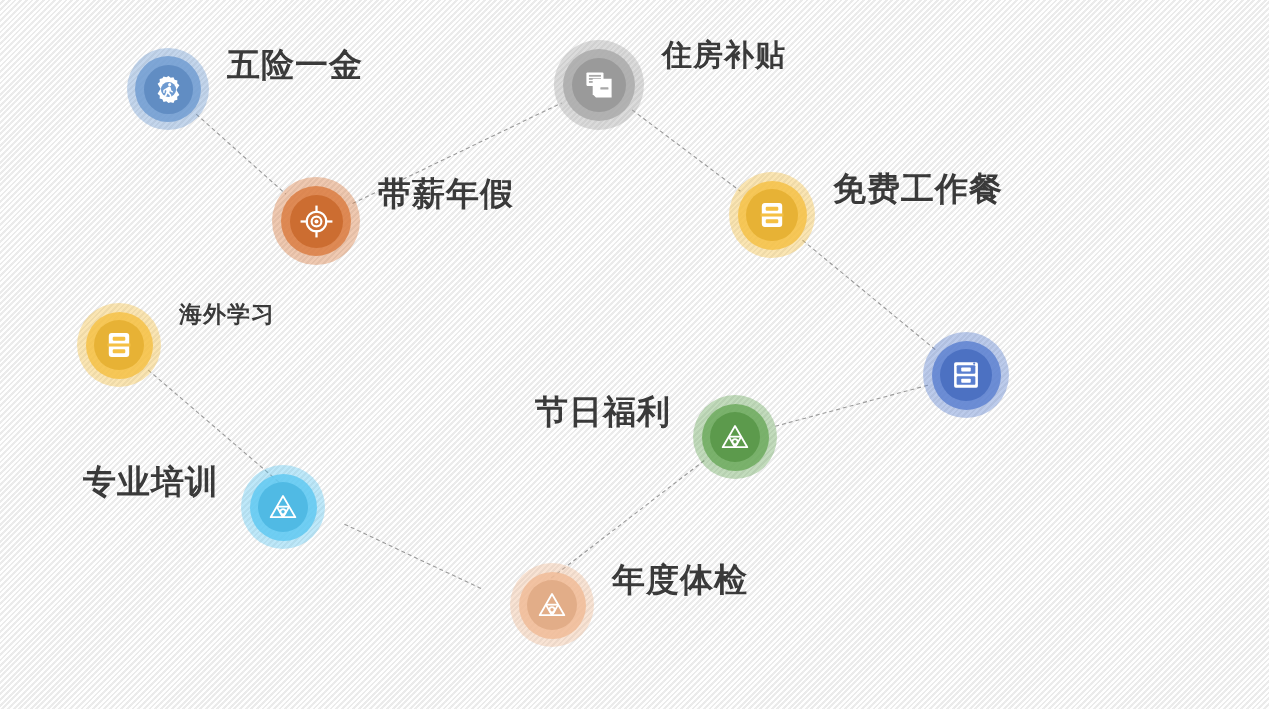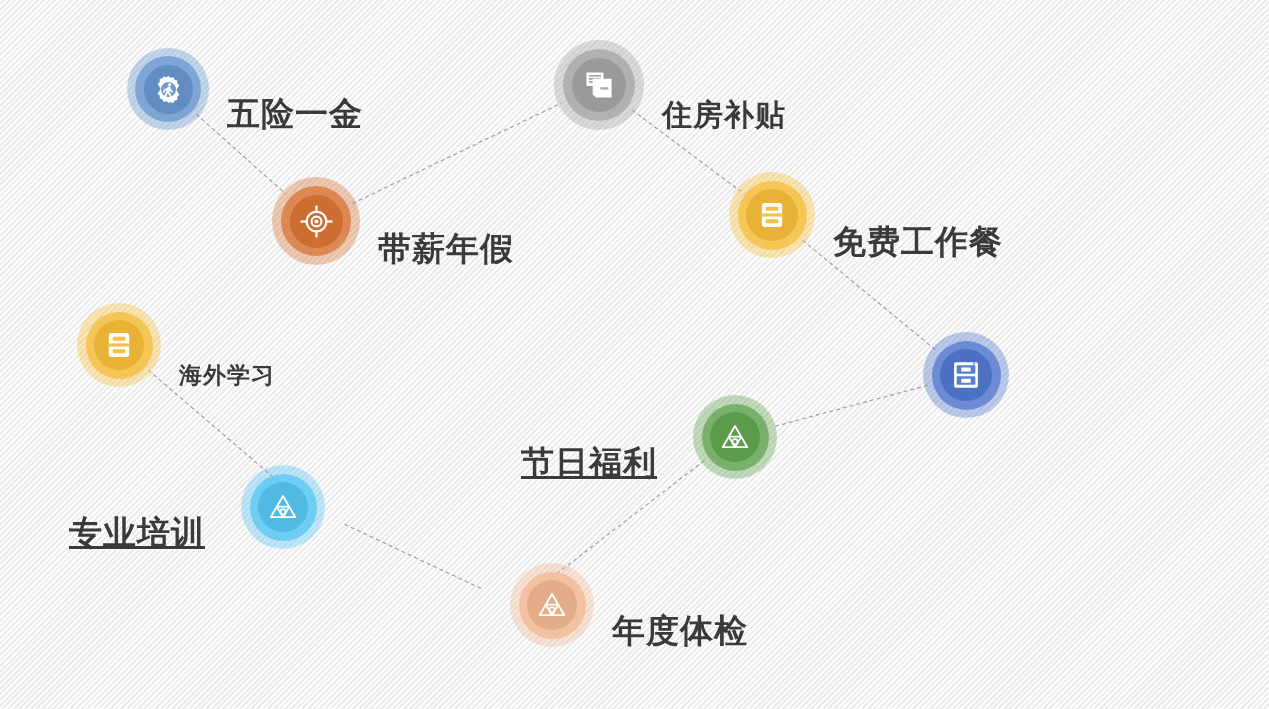--- a/index.html
+++ b/index.html
@@ -27,21 +27,21 @@
   #stage { position:absolute; inset:0; }
 
   
   #lines { position:absolute; left:0; top:0; width:1269px; height:709px; z-index:1; }
 
   
   .node {
     position:absolute;
     z-index:3;
     display:flex;
-    align-items:flex-end;
+    align-items:flex-start;
   }
   .node.label-left { flex-direction:row-reverse; }
 
   .bubble {
     position:relative;
     flex:0 0 auto;
     border-radius:50%;
     display:flex;
     align-items:center;
     justify-content:center;
@@ -69,21 +69,21 @@
 
   .label {
     white-space:nowrap;
     color:#3a3a3a;
     font-weight:bold;
     letter-spacing:1px;
     line-height:1;
     text-shadow:0 1px 0 rgba(255,255,255,.6);
   }
   .node.label-right .label { margin-left:18px; }
-  .node.label-left  .label { margin-right:36px;text-decoration:underline; }
+  .node.label-left  .label { margin-right:22px; }
 </style>
 </head>
 <body>
 
 <div id="stage">
   <svg id="lines" viewBox="0 0 1269 709" width="1269" height="709" aria-hidden="true">
       <line x1="196.2" y1="114.1" x2="285.8" y2="194.1" stroke="#9a9a9a" stroke-width="1.1" stroke-dasharray="4 3"></line>
       <line x1="352.5" y1="203.5" x2="561.7" y2="102.9" stroke="#9a9a9a" stroke-width="1.1" stroke-dasharray="4 3"></line>
       <line x1="632.1" y1="109.9" x2="740.4" y2="191.2" stroke="#9a9a9a" stroke-width="1.1" stroke-dasharray="4 3"></line>
       <line x1="802.5" y1="240.2" x2="935.5" y2="349.8" stroke="#9a9a9a" stroke-width="1.1" stroke-dasharray="4 3"></line>

